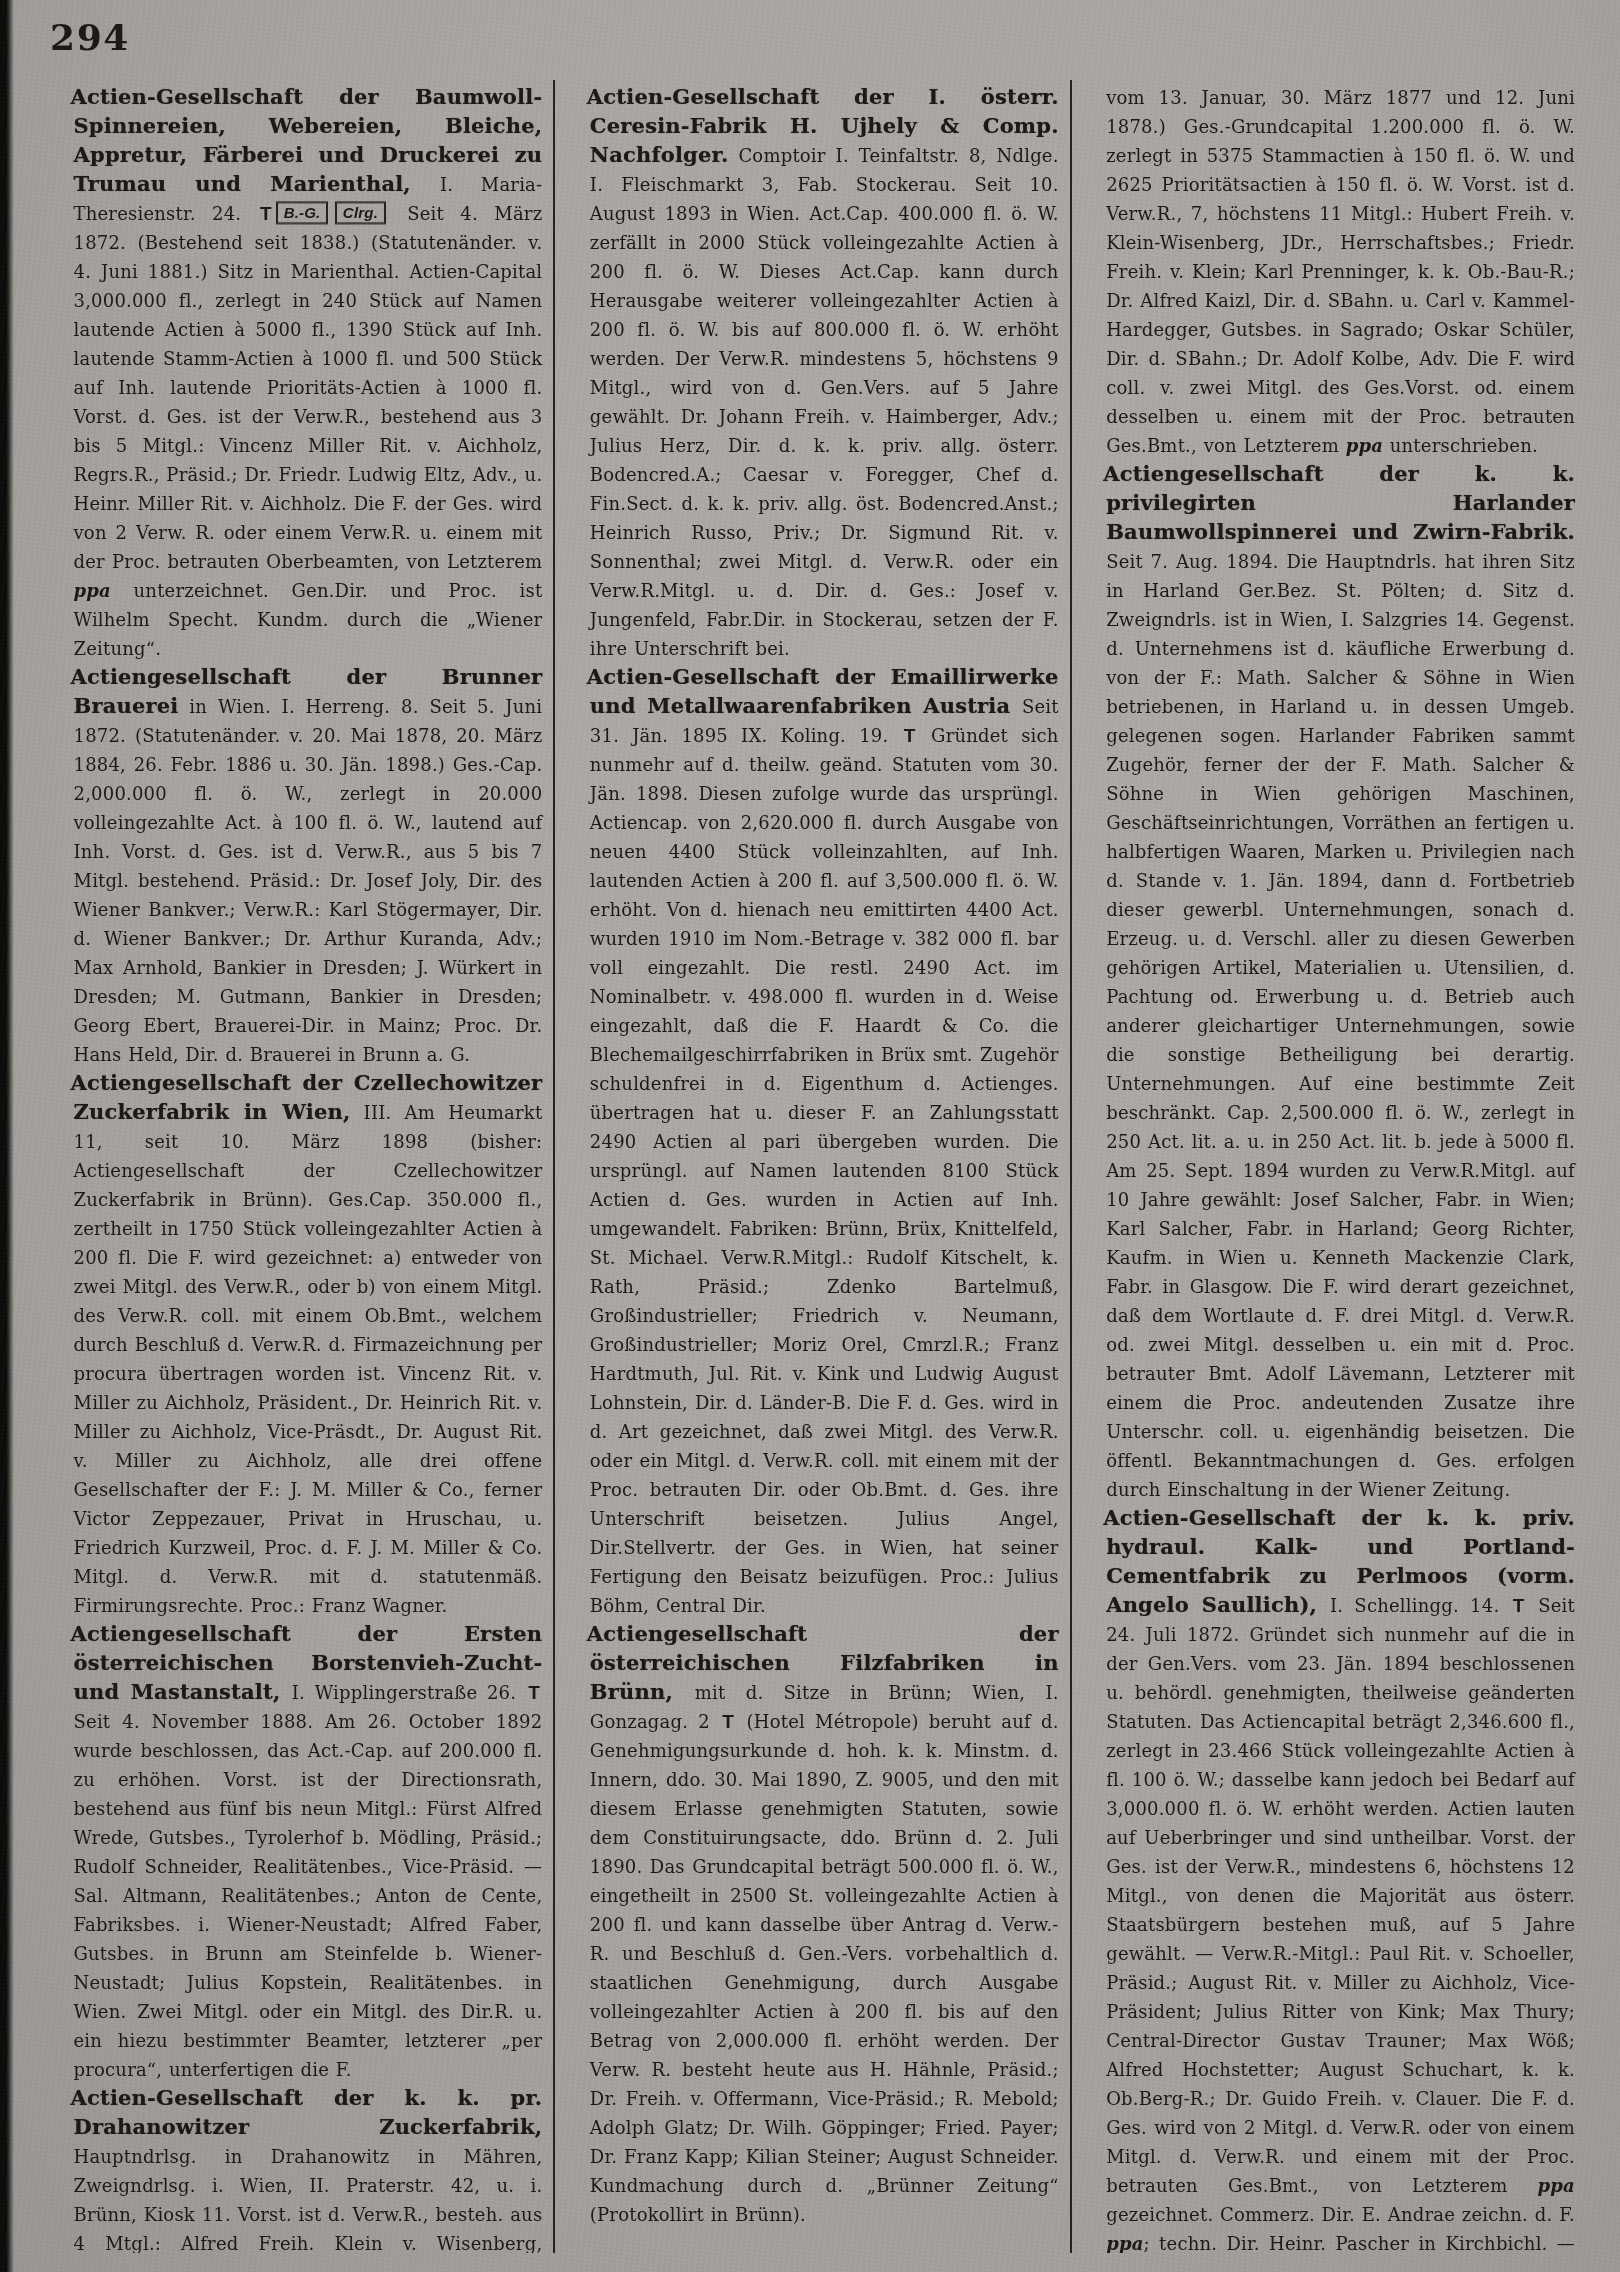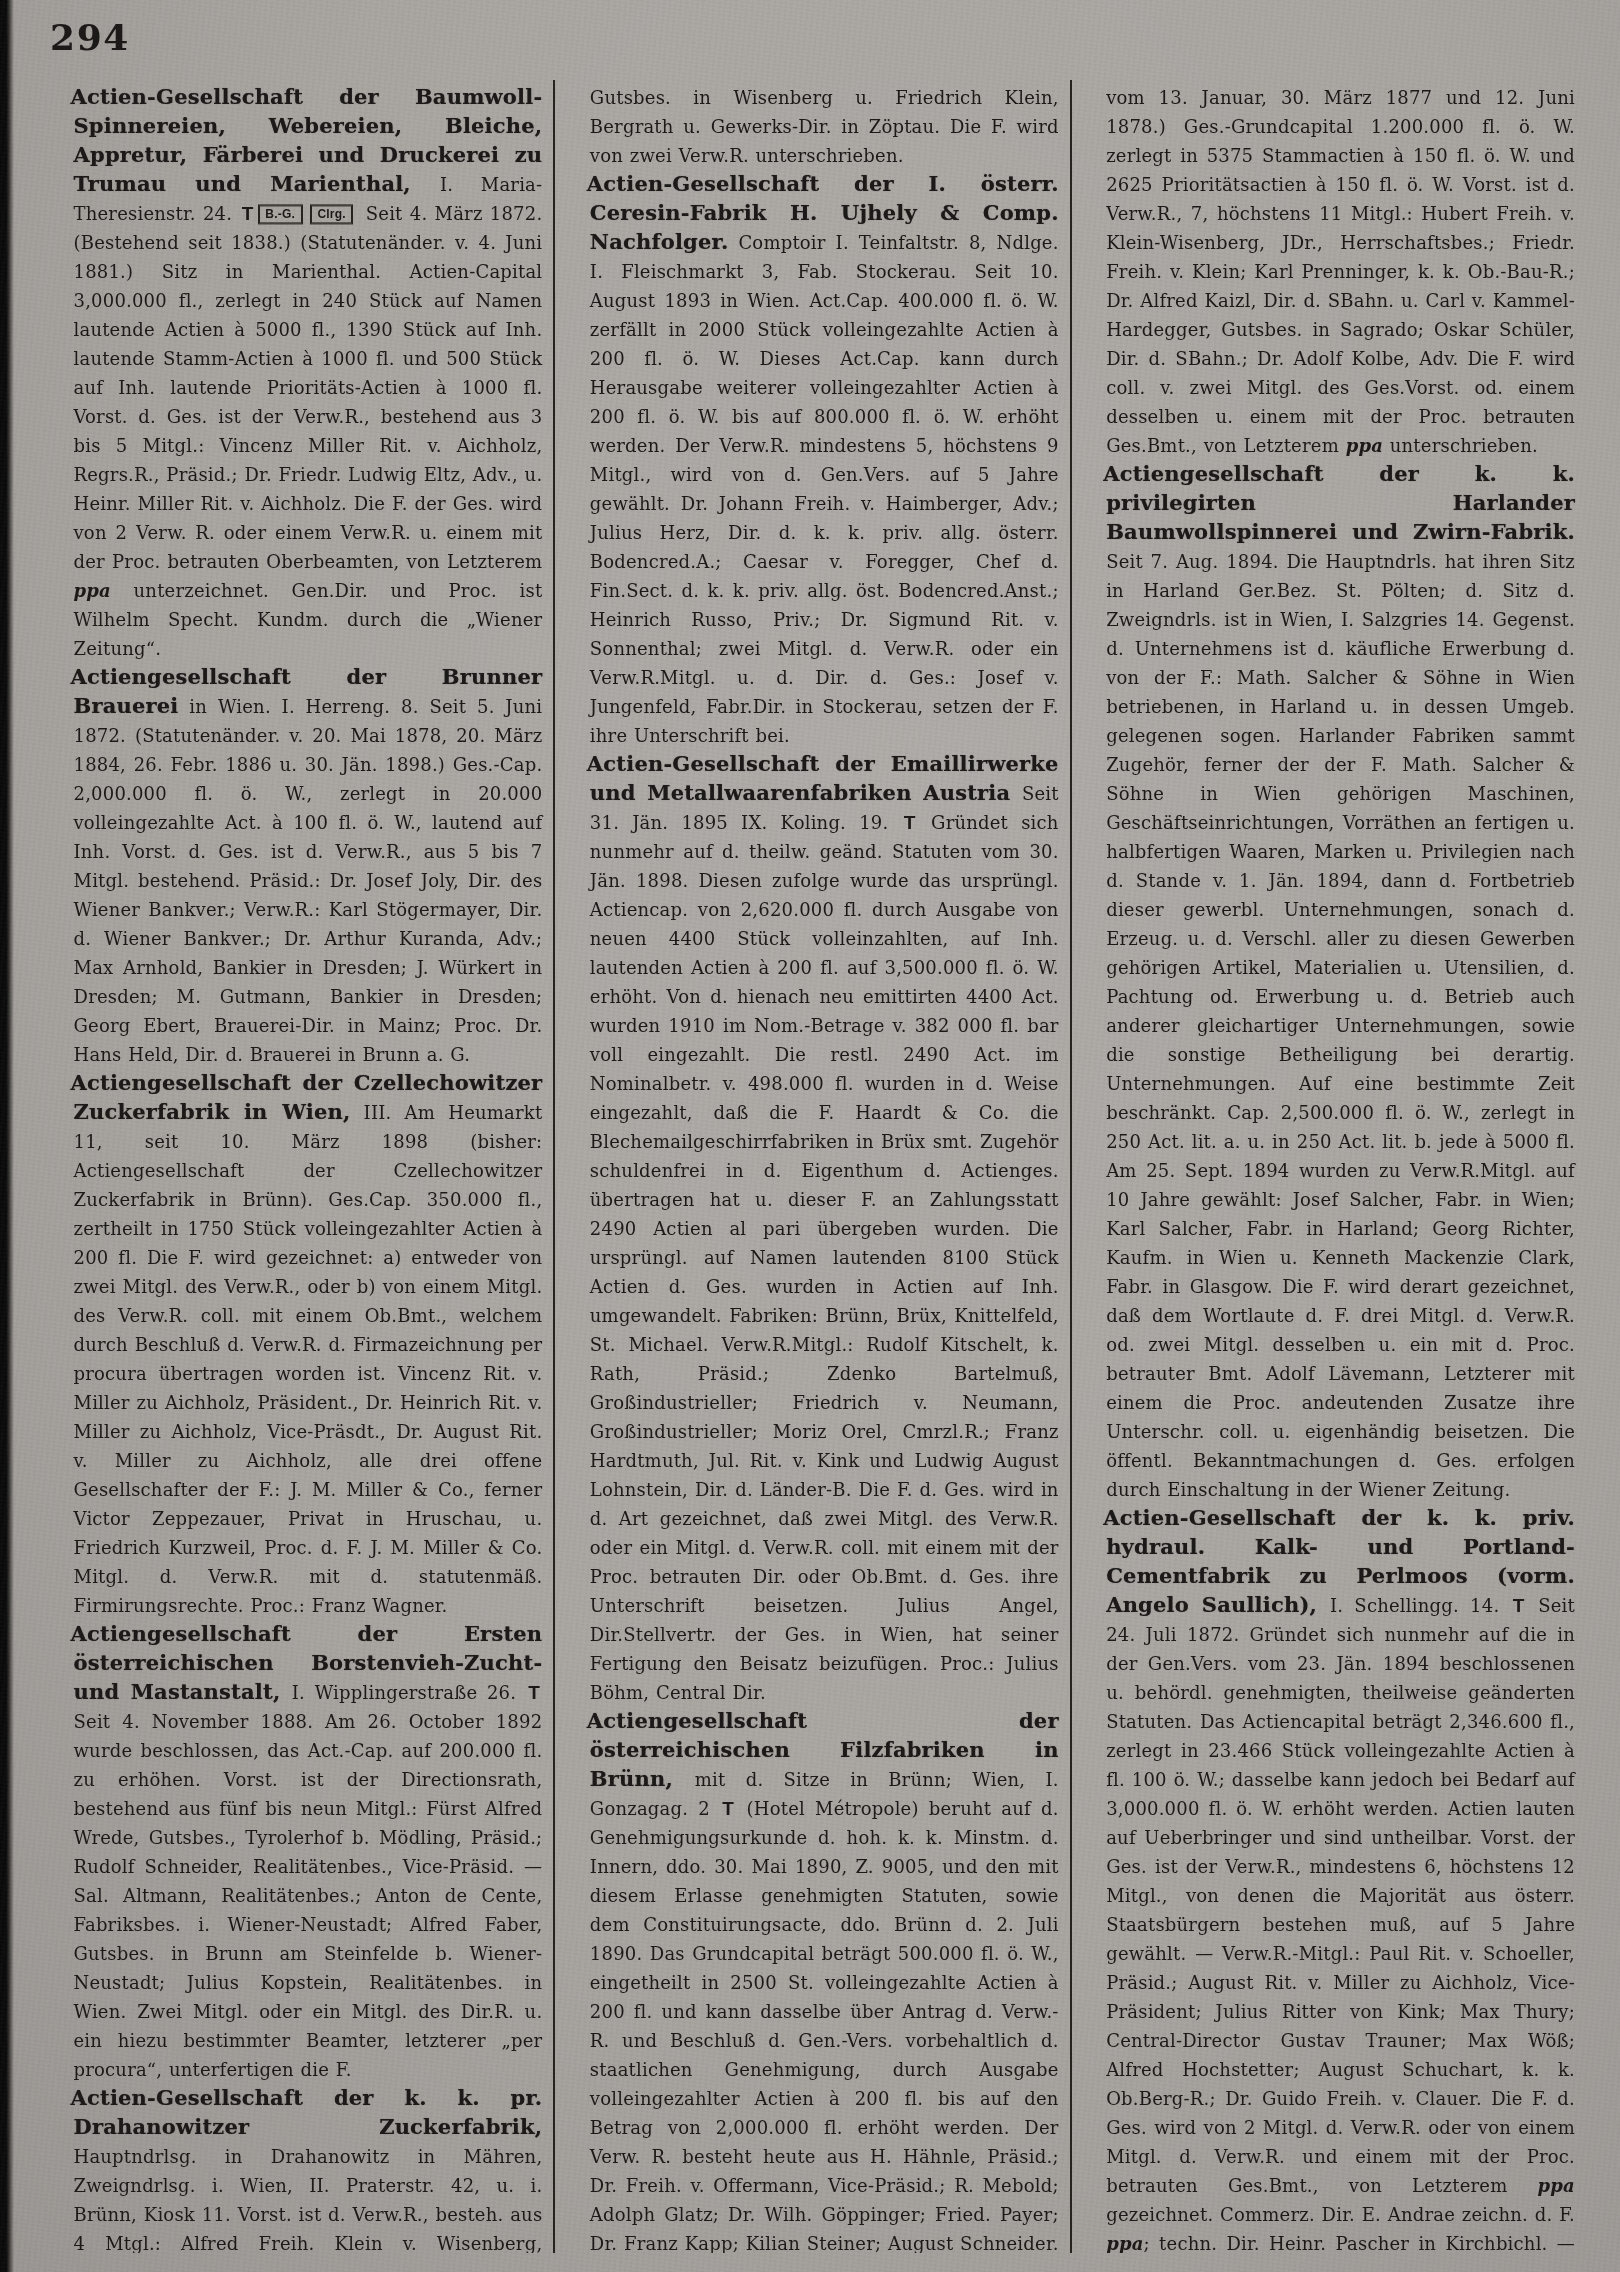--- a/index.html
+++ b/index.html
@@ -57,22 +57,23 @@
   .seg-tel {
     font-family: "Liberation Sans", sans-serif;
     font-weight: bold; font-size: 19px;
     padding: 0 2.3px;
   }
   .seg-badge {
     display: inline-block; line-height: 1; text-indent: 0;
     border: 1.6px solid #26231f; outline: 0.8px solid #26231f; outline-offset: 0.8px;
     padding: 2.3px 5.5px 1.6px 5.5px; margin: 0 6.3px 0 3.1px;
     font-family: "Liberation Sans", sans-serif;
-    font-weight: bold; font-size: 12px;
+    font-weight: bold; font-size: 15px;
     transform: translateY(-1.6px);
+    font-style: italic;
   }
   .seg-ppa { font-style: italic; font-weight: bold; }
 </style>
 </head>
 <body style="--paper: #a8a5a1; --ink: #1c1a18;">
 
 <div class="scan-edge-left"></div>
 <div class="grain"></div>
 
 <div class="header">
@@ -81,21 +82,20 @@
 
 <div class="columns">
   <div class="col">
       <p class="entry"><span class="seg-lead">Actien-Gesellschaft der Baumwoll-Spinnereien, Webereien, Bleiche, Appretur, Färberei und Druckerei zu Trumau und Marienthal, </span><span class="seg-text">I. Maria-Theresienstr. 24. </span><span class="seg-tel">T</span><span class="seg-badge">B.-G.</span><span class="seg-badge">Clrg.</span><span class="seg-text"> Seit 4. März 1872. (Bestehend seit 1838.) (Statutenänder. v. 4. Juni 1881.) Sitz in Marienthal. Actien-Capital 3,000.000 fl., zerlegt in 240 Stück auf Namen lautende Actien à 5000 fl., 1390 Stück auf Inh. lautende Stamm-Actien à 1000 fl. und 500 Stück auf Inh. lautende Prioritäts-Actien à 1000 fl. Vorst. d. Ges. ist der Verw.R., bestehend aus 3 bis 5 Mitgl.: Vincenz Miller Rit. v. Aichholz, Regrs.R., Präsid.; Dr. Friedr. Ludwig Eltz, Adv., u. Heinr. Miller Rit. v. Aichholz. Die F. der Ges. wird von 2 Verw. R. oder einem Verw.R. u. einem mit der Proc. betrauten Oberbeamten, von Letzterem </span><span class="seg-ppa">ppa</span><span class="seg-text"> unterzeichnet. Gen.Dir. und Proc. ist Wilhelm Specht. Kundm. durch die „Wiener Zeitung“.</span></p>
       <p class="entry"><span class="seg-lead">Actiengesellschaft der Brunner Brauerei</span><span class="seg-text"> in Wien. I. Herreng. 8. Seit 5. Juni 1872. (Statutenänder. v. 20. Mai 1878, 20. März 1884, 26. Febr. 1886 u. 30. Jän. 1898.) Ges.-Cap. 2,000.000 fl. ö. W., zerlegt in 20.000 volleingezahlte Act. à 100 fl. ö. W., lautend auf Inh. Vorst. d. Ges. ist d. Verw.R., aus 5 bis 7 Mitgl. bestehend. Präsid.: Dr. Josef Joly, Dir. des Wiener Bankver.; Verw.R.: Karl Stögermayer, Dir. d. Wiener Bankver.; Dr. Arthur Kuranda, Adv.; Max Arnhold, Bankier in Dresden; J. Würkert in Dresden; M. Gutmann, Bankier in Dresden; Georg Ebert, Brauerei-Dir. in Mainz; Proc. Dr. Hans Held, Dir. d. Brauerei in Brunn a. G.</span></p>
       <p class="entry"><span class="seg-lead">Actiengesellschaft der Czellechowitzer Zuckerfabrik in Wien,</span><span class="seg-text"> III. Am Heumarkt 11, seit 10. März 1898 (bisher: Actiengesellschaft der Czellechowitzer Zuckerfabrik in Brünn). Ges.Cap. 350.000 fl., zertheilt in 1750 Stück volleingezahlter Actien à 200 fl. Die F. wird gezeichnet: a) entweder von zwei Mitgl. des Verw.R., oder b) von einem Mitgl. des Verw.R. coll. mit einem Ob.Bmt., welchem durch Beschluß d. Verw.R. d. Firmazeichnung per procura übertragen worden ist. Vincenz Rit. v. Miller zu Aichholz, Präsident., Dr. Heinrich Rit. v. Miller zu Aichholz, Vice-Präsdt., Dr. August Rit. v. Miller zu Aichholz, alle drei offene Gesellschafter der F.: J. M. Miller &amp; Co., ferner Victor Zeppezauer, Privat in Hruschau, u. Friedrich Kurzweil, Proc. d. F. J. M. Miller &amp; Co. Mitgl. d. Verw.R. mit d. statutenmäß. Firmirungsrechte. Proc.: Franz Wagner.</span></p>
       <p class="entry"><span class="seg-lead">Actiengesellschaft der Ersten österreichischen Borstenvieh-Zucht- und Mastanstalt, </span><span class="seg-text">I. Wipplingerstraße 26. </span><span class="seg-tel">T</span><span class="seg-text"> Seit 4. November 1888. Am 26. October 1892 wurde beschlossen, das Act.-Cap. auf 200.000 fl. zu erhöhen. Vorst. ist der Directionsrath, bestehend aus fünf bis neun Mitgl.: Fürst Alfred Wrede, Gutsbes., Tyrolerhof b. Mödling, Präsid.; Rudolf Schneider, Realitätenbes., Vice-Präsid. — Sal. Altmann, Realitätenbes.; Anton de Cente, Fabriksbes. i. Wiener-Neustadt; Alfred Faber, Gutsbes. in Brunn am Steinfelde b. Wiener-Neustadt; Julius Kopstein, Realitätenbes. in Wien. Zwei Mitgl. oder ein Mitgl. des Dir.R. u. ein hiezu bestimmter Beamter, letzterer „per procura“, unterfertigen die F.</span></p>
       <p class="entry"><span class="seg-lead">Actien-Gesellschaft der k. k. pr. Drahanowitzer Zuckerfabrik, </span><span class="seg-text">Hauptndrlsg. in Drahanowitz in Mähren, Zweigndrlsg. i. Wien, II. Praterstr. 42, u. i. Brünn, Kiosk 11. Vorst. ist d. Verw.R., besteh. aus 4 Mtgl.: Alfred Freih. Klein v. Wisenberg, Privatier in Brünn; Dr. Hubert Freih. Klein v. Wisenberg, Herrschaftsbes. in Zöptau; Franz Klein Freih. v. Wisenberg,</span></p>
     </div>
   <div class="col">
-      <p class="entry cont"><span class="seg-text">Gutsbes. in Wisenberg u. Friedrich Klein, Bergrath u. Gewerks-Dir. in Zöptau. Die F. wird von zwei Verw.R. unterschrieben.</span></p>
       <p class="entry"><span class="seg-lead">Actien-Gesellschaft der I. österr. Ceresin-Fabrik H. Ujhely &amp; Comp. Nachfolger.</span><span class="seg-text"> Comptoir I. Teinfaltstr. 8, Ndlge. I. Fleischmarkt 3, Fab. Stockerau. Seit 10. August 1893 in Wien. Act.Cap. 400.000 fl. ö. W. zerfällt in 2000 Stück volleingezahlte Actien à 200 fl. ö. W. Dieses Act.Cap. kann durch Herausgabe weiterer volleingezahlter Actien à 200 fl. ö. W. bis auf 800.000 fl. ö. W. erhöht werden. Der Verw.R. mindestens 5, höchstens 9 Mitgl., wird von d. Gen.Vers. auf 5 Jahre gewählt. Dr. Johann Freih. v. Haimberger, Adv.; Julius Herz, Dir. d. k. k. priv. allg. österr. Bodencred.A.; Caesar v. Foregger, Chef d. Fin.Sect. d. k. k. priv. allg. öst. Bodencred.Anst.; Heinrich Russo, Priv.; Dr. Sigmund Rit. v. Sonnenthal; zwei Mitgl. d. Verw.R. oder ein Verw.R.Mitgl. u. d. Dir. d. Ges.: Josef v. Jungenfeld, Fabr.Dir. in Stockerau, setzen der F. ihre Unterschrift bei.</span></p>
       <p class="entry"><span class="seg-lead">Actien-Gesellschaft der Emaillirwerke und Metallwaarenfabriken Austria </span><span class="seg-text">Seit 31. Jän. 1895 IX. Koling. 19. </span><span class="seg-tel">T</span><span class="seg-text"> Gründet sich nunmehr auf d. theilw. geänd. Statuten vom 30. Jän. 1898. Diesen zufolge wurde das ursprüngl. Actiencap. von 2,620.000 fl. durch Ausgabe von neuen 4400 Stück volleinzahlten, auf Inh. lautenden Actien à 200 fl. auf 3,500.000 fl. ö. W. erhöht. Von d. hienach neu emittirten 4400 Act. wurden 1910 im Nom.-Betrage v. 382 000 fl. bar voll eingezahlt. Die restl. 2490 Act. im Nominalbetr. v. 498.000 fl. wurden in d. Weise eingezahlt, daß die F. Haardt &amp; Co. die Blechemailgeschirrfabriken in Brüx smt. Zugehör schuldenfrei in d. Eigenthum d. Actienges. übertragen hat u. dieser F. an Zahlungsstatt 2490 Actien al pari übergeben wurden. Die ursprüngl. auf Namen lautenden 8100 Stück Actien d. Ges. wurden in Actien auf Inh. umgewandelt. Fabriken: Brünn, Brüx, Knittelfeld, St. Michael. Verw.R.Mitgl.: Rudolf Kitschelt, k. Rath, Präsid.; Zdenko Bartelmuß, Großindustrieller; Friedrich v. Neumann, Großindustrieller; Moriz Orel, Cmrzl.R.; Franz Hardtmuth, Jul. Rit. v. Kink und Ludwig August Lohnstein, Dir. d. Länder-B. Die F. d. Ges. wird in d. Art gezeichnet, daß zwei Mitgl. des Verw.R. oder ein Mitgl. d. Verw.R. coll. mit einem mit der Proc. betrauten Dir. oder Ob.Bmt. d. Ges. ihre Unterschrift beisetzen. Julius Angel, Dir.Stellvertr. der Ges. in Wien, hat seiner Fertigung den Beisatz beizufügen. Proc.: Julius Böhm, Central Dir.</span></p>
       <p class="entry"><span class="seg-lead">Actiengesellschaft der österreichischen Filzfabriken in Brünn, </span><span class="seg-text">mit d. Sitze in Brünn; Wien, I. Gonzagag. 2 </span><span class="seg-tel">T</span><span class="seg-text"> (Hotel Métropole) beruht auf d. Genehmigungsurkunde d. hoh. k. k. Minstm. d. Innern, ddo. 30. Mai 1890, Z. 9005, und den mit diesem Erlasse genehmigten Statuten, sowie dem Constituirungsacte, ddo. Brünn d. 2. Juli 1890. Das Grundcapital beträgt 500.000 fl. ö. W., eingetheilt in 2500 St. volleingezahlte Actien à 200 fl. und kann dasselbe über Antrag d. Verw.-R. und Beschluß d. Gen.-Vers. vorbehaltlich d. staatlichen Genehmigung, durch Ausgabe volleingezahlter Actien à 200 fl. bis auf den Betrag von 2,000.000 fl. erhöht werden. Der Verw. R. besteht heute aus H. Hähnle, Präsid.; Dr. Freih. v. Offermann, Vice-Präsid.; R. Mebold; Adolph Glatz; Dr. Wilh. Göppinger; Fried. Payer; Dr. Franz Kapp; Kilian Steiner; August Schneider. Kundmachung durch d. „Brünner Zeitung“ (Protokollirt in Brünn).</span></p>
     </div>
   <div class="col">
       <p class="entry cont"><span class="seg-text">vom 13. Januar, 30. März 1877 und 12. Juni 1878.) Ges.-Grundcapital 1.200.000 fl. ö. W. zerlegt in 5375 Stammactien à 150 fl. ö. W. und 2625 Prioritätsactien à 150 fl. ö. W. Vorst. ist d. Verw.R., 7, höchstens 11 Mitgl.: Hubert Freih. v. Klein-Wisenberg, JDr., Herrschaftsbes.; Friedr. Freih. v. Klein; Karl Prenninger, k. k. Ob.-Bau-R.; Dr. Alfred Kaizl, Dir. d. SBahn. u. Carl v. Kammel-Hardegger, Gutsbes. in Sagrado; Oskar Schüler, Dir. d. SBahn.; Dr. Adolf Kolbe, Adv. Die F. wird coll. v. zwei Mitgl. des Ges.Vorst. od. einem desselben u. einem mit der Proc. betrauten Ges.Bmt., von Letzterem </span><span class="seg-ppa">ppa</span><span class="seg-text"> unterschrieben.</span></p>
       <p class="entry"><span class="seg-lead">Actiengesellschaft der k. k. privilegirten Harlander Baumwollspinnerei und Zwirn-Fabrik.</span><span class="seg-text"> Seit 7. Aug. 1894. Die Hauptndrls. hat ihren Sitz in Harland Ger.Bez. St. Pölten; d. Sitz d. Zweigndrls. ist in Wien, I. Salzgries 14. Gegenst. d. Unternehmens ist d. käufliche Erwerbung d. von der F.: Math. Salcher &amp; Söhne in Wien betriebenen, in Harland u. in dessen Umgeb. gelegenen sogen. Harlander Fabriken sammt Zugehör, ferner der der F. Math. Salcher &amp; Söhne in Wien gehörigen Maschinen, Geschäftseinrichtungen, Vorräthen an fertigen u. halbfertigen Waaren, Marken u. Privilegien nach d. Stande v. 1. Jän. 1894, dann d. Fortbetrieb dieser gewerbl. Unternehmungen, sonach d. Erzeug. u. d. Verschl. aller zu diesen Gewerben gehörigen Artikel, Materialien u. Utensilien, d. Pachtung od. Erwerbung u. d. Betrieb auch anderer gleichartiger Unternehmungen, sowie die sonstige Betheiligung bei derartig. Unternehmungen. Auf eine bestimmte Zeit beschränkt. Cap. 2,500.000 fl. ö. W., zerlegt in 250 Act. lit. a. u. in 250 Act. lit. b. jede à 5000 fl. Am 25. Sept. 1894 wurden zu Verw.R.Mitgl. auf 10 Jahre gewählt: Josef Salcher, Fabr. in Wien; Karl Salcher, Fabr. in Harland; Georg Richter, Kaufm. in Wien u. Kenneth Mackenzie Clark, Fabr. in Glasgow. Die F. wird derart gezeichnet, daß dem Wortlaute d. F. drei Mitgl. d. Verw.R. od. zwei Mitgl. desselben u. ein mit d. Proc. betrauter Bmt. Adolf Lävemann, Letzterer mit einem die Proc. andeutenden Zusatze ihre Unterschr. coll. u. eigenhändig beisetzen. Die öffentl. Bekanntmachungen d. Ges. erfolgen durch Einschaltung in der Wiener Zeitung.</span></p>
       <p class="entry"><span class="seg-lead">Actien-Gesellschaft der k. k. priv. hydraul. Kalk- und Portland-Cementfabrik zu Perlmoos (vorm. Angelo Saullich), </span><span class="seg-text">I. Schellingg. 14. </span><span class="seg-tel">T</span><span class="seg-text"> Seit 24. Juli 1872. Gründet sich nunmehr auf die in der Gen.Vers. vom 23. Jän. 1894 beschlossenen u. behördl. genehmigten, theilweise geänderten Statuten. Das Actiencapital beträgt 2,346.600 fl., zerlegt in 23.466 Stück volleingezahlte Actien à fl. 100 ö. W.; dasselbe kann jedoch bei Bedarf auf 3,000.000 fl. ö. W. erhöht werden. Actien lauten auf Ueberbringer und sind untheilbar. Vorst. der Ges. ist der Verw.R., mindestens 6, höchstens 12 Mitgl., von denen die Majorität aus österr. Staatsbürgern bestehen muß, auf 5 Jahre gewählt. — Verw.R.-Mitgl.: Paul Rit. v. Schoeller, Präsid.; August Rit. v. Miller zu Aichholz, Vice-Präsident; Julius Ritter von Kink; Max Thury; Central-Director Gustav Trauner; Max Wöß; Alfred Hochstetter; August Schuchart, k. k. Ob.Berg-R.; Dr. Guido Freih. v. Clauer. Die F. d. Ges. wird von 2 Mitgl. d. Verw.R. oder von einem Mitgl. d. Verw.R. und einem mit der Proc. betrauten Ges.Bmt., von Letzterem </span><span class="seg-ppa">ppa</span><span class="seg-text"> gezeichnet. Commerz. Dir. E. Andrae zeichn. d. F. </span><span class="seg-ppa">ppa</span><span class="seg-text">; techn. Dir. Heinr. Pascher in Kirchbichl. — Kundmachungen durch d. „Wiener Zeitung“ u. durch die „Salzburger Zeitung“.</span></p>
     </div>
 </div>

